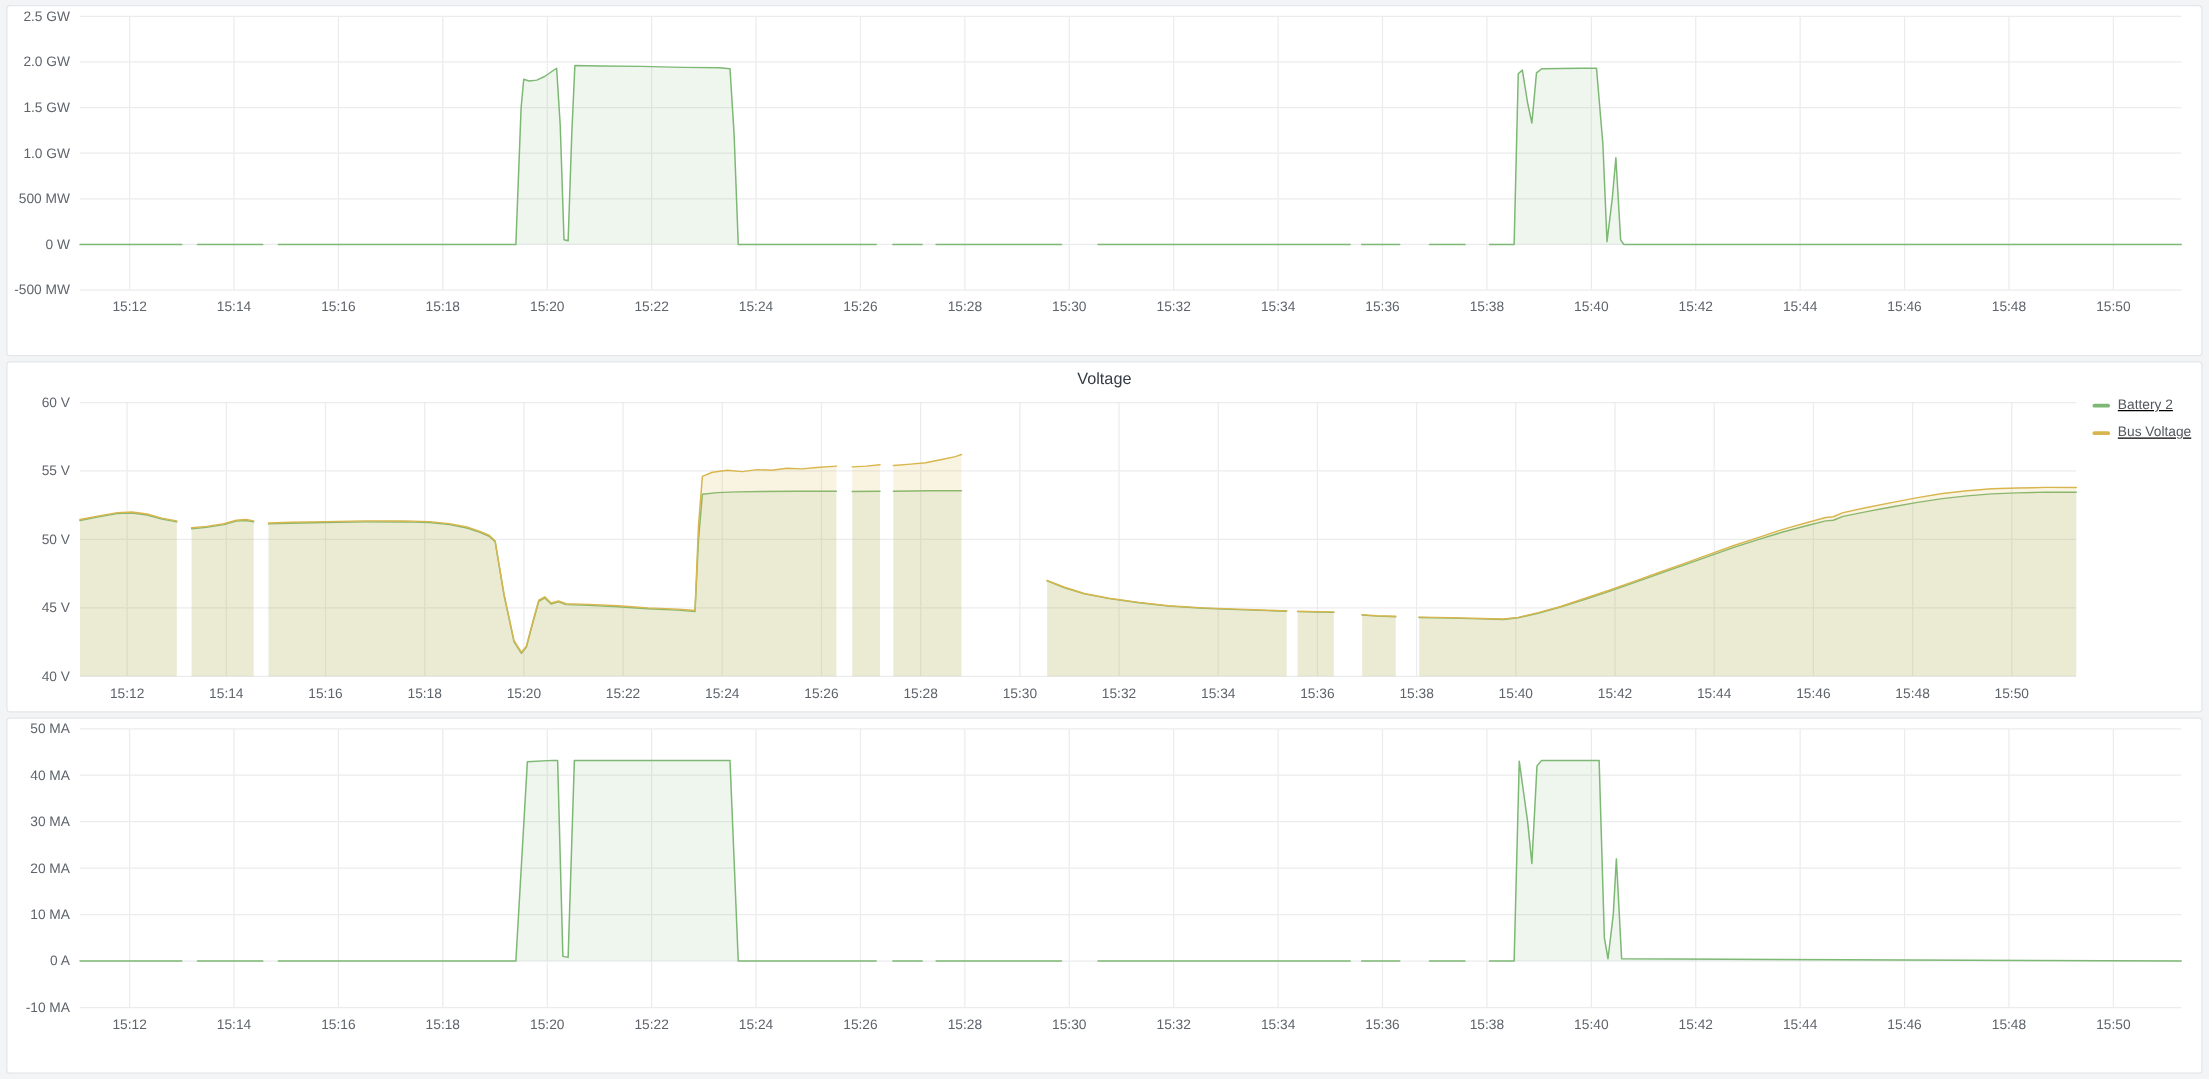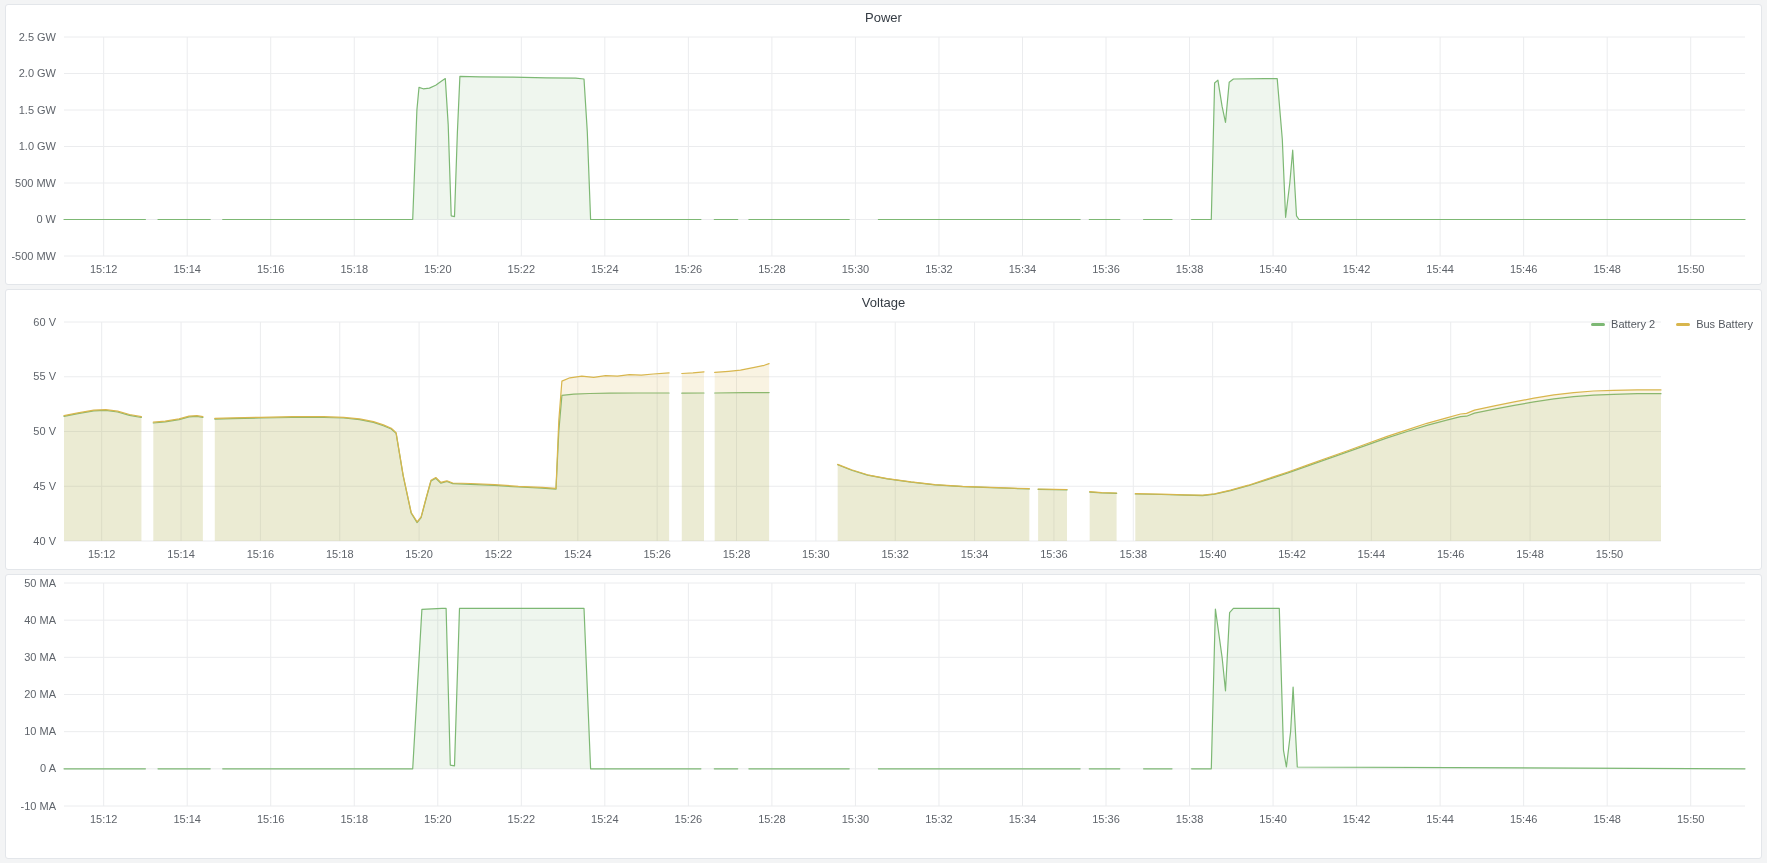--- a/index.html
+++ b/index.html
@@ -3,34 +3,31 @@
 <meta charset="utf-8">
 <style>
   * { box-sizing: border-box; margin: 0; padding: 0; }
   html,body { width: 1767px; height: 863px; background: #f3f4f5; font-family: "Liberation Sans", sans-serif; overflow: hidden; }
   .dash { position: relative; width: 1767px; height: 863px; padding: 4px 5px; }
   .panel { position: absolute; left: 5px; width: 1757px; background: #ffffff; border: 1px solid #e3e6ea; border-radius: 3px; }
   .panel-header { height: 24px; display: flex; align-items: center; justify-content: center; cursor: move; }
   .panel-title { font-size: 13px; font-weight: 500; color: #343b43; }
   .chart-wrap { position: relative; width: 1755px; }
   svg { display: block; }
-  .legend { position: absolute; top: 4px; right: 8px; display: flex; gap: 21px; }
+  .legend { position: absolute; top: 4px; right: 8px; display: flex; flex-direction: column; gap: 10px; text-decoration: underline; }
   .legend-item { display: flex; align-items: center; gap: 6px; cursor: pointer; }
   .legend-swatch { width: 14px; height: 3px; border-radius: 2px; }
   .legend-label { font-size: 11px; color: #53585f; }
 </style>
 </head>
 <body>
 
 <div class="dash">
 
   <div class="panel" style="top:4px; height:281px;">
-    <div class="panel-header">
-      <span class="panel-title">Power</span>
-    </div>
     <div class="chart-wrap">
       <svg width="1755" height="253" viewBox="0 0 1755 253">
           <line x1="97.6757763975155" y1="8" x2="97.6757763975155" y2="227" stroke="#ebecee" stroke-width="1"></line>
           <text x="97.6757763975155" y="244" text-anchor="middle" font-size="11" fill="#5f646b" font-family="Liberation Sans, sans-serif">15:12</text>
           <line x1="181.2037267080745" y1="8" x2="181.2037267080745" y2="227" stroke="#ebecee" stroke-width="1"></line>
           <text x="181.2037267080745" y="244" text-anchor="middle" font-size="11" fill="#5f646b" font-family="Liberation Sans, sans-serif">15:14</text>
           <line x1="264.7316770186335" y1="8" x2="264.7316770186335" y2="227" stroke="#ebecee" stroke-width="1"></line>
           <text x="264.7316770186335" y="244" text-anchor="middle" font-size="11" fill="#5f646b" font-family="Liberation Sans, sans-serif">15:16</text>
           <line x1="348.2596273291925" y1="8" x2="348.2596273291925" y2="227" stroke="#ebecee" stroke-width="1"></line>
           <text x="348.2596273291925" y="244" text-anchor="middle" font-size="11" fill="#5f646b" font-family="Liberation Sans, sans-serif">15:18</text>
@@ -195,21 +192,21 @@
           <path d="M 1129.3 227.0 L 1129.3 179.7 L 1155.1 180.1 L 1178.9 180.8 L 1196.7 181.2 L 1208.6 179.9 L 1224.5 176.1 L 1242.4 171.2 L 1262.2 164.6 L 1282.0 158.0 L 1301.9 150.9 L 1321.7 143.8 L 1341.6 136.7 L 1361.4 129.5 L 1381.2 122.4 L 1401.1 115.9 L 1420.9 109.3 L 1440.7 103.8 L 1454.6 100.0 L 1460.6 99.4 L 1468.5 96.1 L 1488.4 91.8 L 1508.2 87.9 L 1528.0 84.1 L 1547.9 80.8 L 1567.7 78.6 L 1587.5 77.0 L 1607.4 76.4 L 1631.2 75.9 L 1655.0 75.9 L 1655.0 227.0 Z" fill="#d8b64d" fill-opacity="0.16" stroke="none"></path>
           <path d="M 1129.3 179.7 L 1155.1 180.1 L 1178.9 180.8 L 1196.7 181.2 L 1208.6 179.9 L 1224.5 176.1 L 1242.4 171.2 L 1262.2 164.6 L 1282.0 158.0 L 1301.9 150.9 L 1321.7 143.8 L 1341.6 136.7 L 1361.4 129.5 L 1381.2 122.4 L 1401.1 115.9 L 1420.9 109.3 L 1440.7 103.8 L 1454.6 100.0 L 1460.6 99.4 L 1468.5 96.1 L 1488.4 91.8 L 1508.2 87.9 L 1528.0 84.1 L 1547.9 80.8 L 1567.7 78.6 L 1587.5 77.0 L 1607.4 76.4 L 1631.2 75.9 L 1655.0 75.9 " fill="none" stroke="#d8b64d" stroke-width="1.2" stroke-linejoin="round" stroke-linecap="round"></path>
         </svg>
       <div class="legend" id="voltage-legend">
           <div class="legend-item">
             <span class="legend-swatch" style="background: rgb(125, 184, 116);"></span>
             <span class="legend-label">Battery 2</span>
           </div>
           <div class="legend-item">
             <span class="legend-swatch" style="background: rgb(216, 182, 77);"></span>
-            <span class="legend-label">Bus Battery</span>
+            <span class="legend-label">Bus Voltage</span>
           </div>
         </div>
     </div>
   </div>
 
   <div class="panel" style="top:574px; height:285px;">
     <div class="chart-wrap">
       <svg width="1755" height="257" viewBox="0 0 1755 257">
           <line x1="97.6757763975155" y1="8" x2="97.6757763975155" y2="231" stroke="#ebecee" stroke-width="1"></line>
           <text x="97.6757763975155" y="248" text-anchor="middle" font-size="11" fill="#5f646b" font-family="Liberation Sans, sans-serif">15:12</text>

